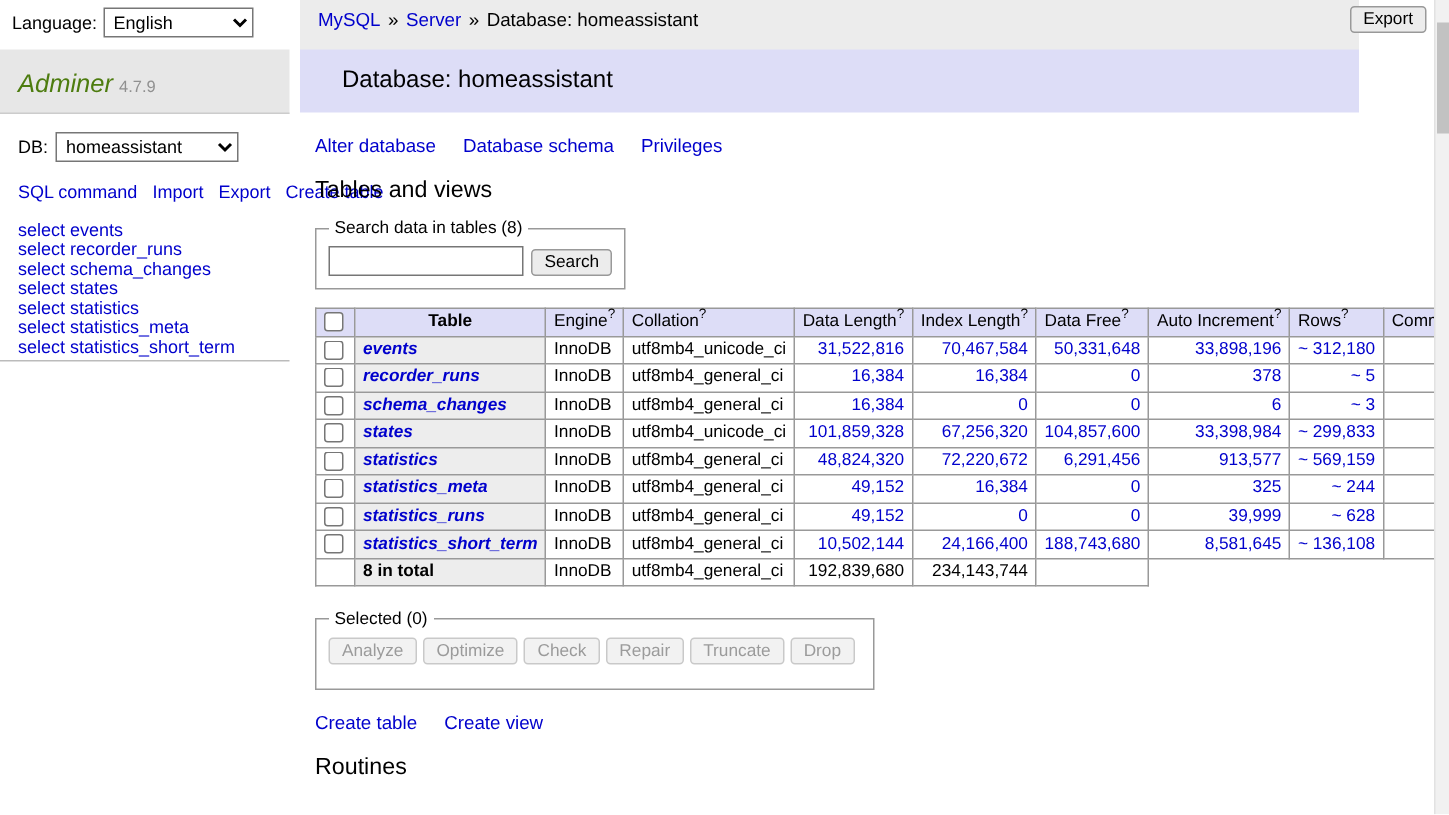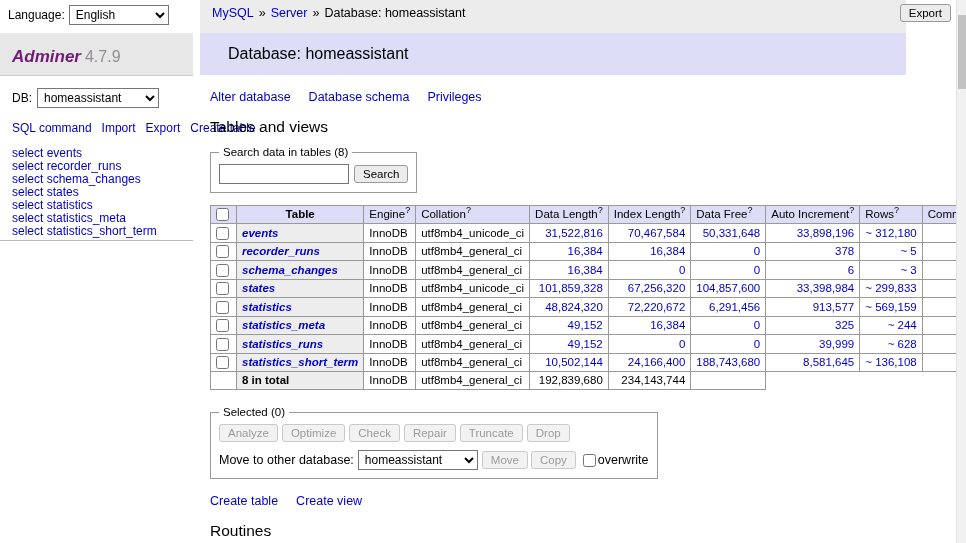--- a/index.html
+++ b/index.html
@@ -44,22 +44,22 @@
 
   
   #menu {
     position: absolute; left: 0; top: 33px; width: 193px;
     border-bottom: 1px solid #bbb; padding-bottom: 2px; background: #fff;
   }
   #menu h1 {
     margin: 0; padding: 7px 12px; background: var(--menu-title-bg, #e7e7e7);
     border-bottom: 1px solid #ccc; font-weight: normal;
   }
-  #menu .app-name { font-style: italic; font-weight: bold; font-size: 17px; color: #701a75; }
-  #menu .version { font-size: 16px; color: #909090; margin-left: 4px; }
+  #menu .app-name { font-style: italic; font-weight: normal; font-size: 17px; color: #4d7c0f; }
+  #menu .version { font-size: 11px; color: #909090; margin-left: 4px; }
   #menu .dbrow { margin: 12px 12px 0; }
   #menu .dbrow label { margin-right: 5px; }
   #menu .dbrow select { width: 122px; }
   #menu .actions { margin: 12px 12px 0; width: 152px; line-height: 1.4; }
   #menu .actions a { margin-right: 10px; white-space: nowrap; }
   #menu .tables { margin: 10px 12px 0; }
   #menu .tables a { display: block; line-height: 13px; white-space: nowrap; }
 
   
   #main { position: absolute; left: 200px; top: 33px; width: 706px; }
@@ -289,23 +289,20 @@
             <td class="num">192,839,680</td>
             <td class="num">234,143,744</td>
             <td></td>
           </tr>
         </tfoot>
       </table>
 
       <fieldset id="selected-fieldset">
         <legend>Selected (0)</legend>
         <div class="btnrow"><button class="btn" disabled="">Analyze</button><button class="btn" disabled="">Optimize</button><button class="btn" disabled="">Check</button><button class="btn" disabled="">Repair</button><button class="btn" disabled="">Truncate</button><button class="btn" disabled="">Drop</button></div>
-        <div class="moverow">
-          <span>Move to other database:</span><select><option>homeassistant</option></select><button class="btn" disabled="">Move</button><button class="btn" disabled="">Copy</button><label><input type="checkbox" style=""><span>overwrite</span></label>
-        </div>
       </fieldset>
 
       <p class="linkrow"><a href="#">Create table</a><a href="#">Create view</a></p>
 
       <h3>Routines</h3>
       
 
       
 
     </div>

